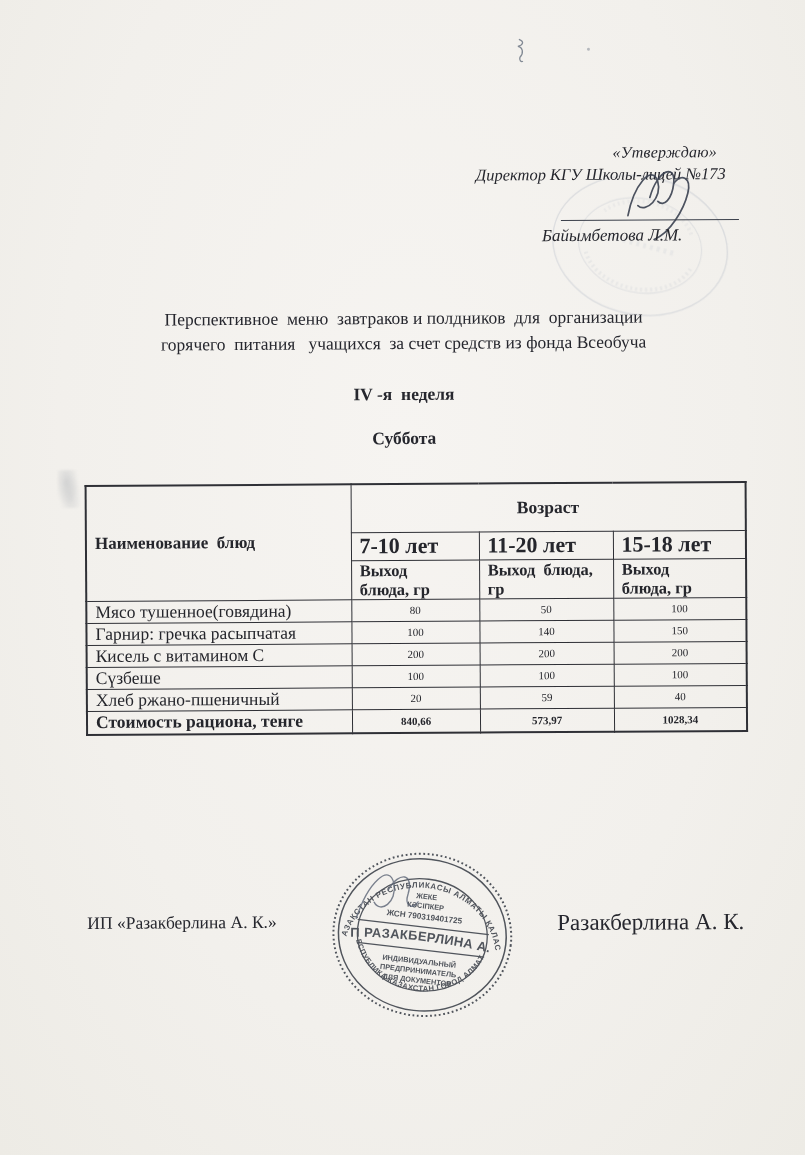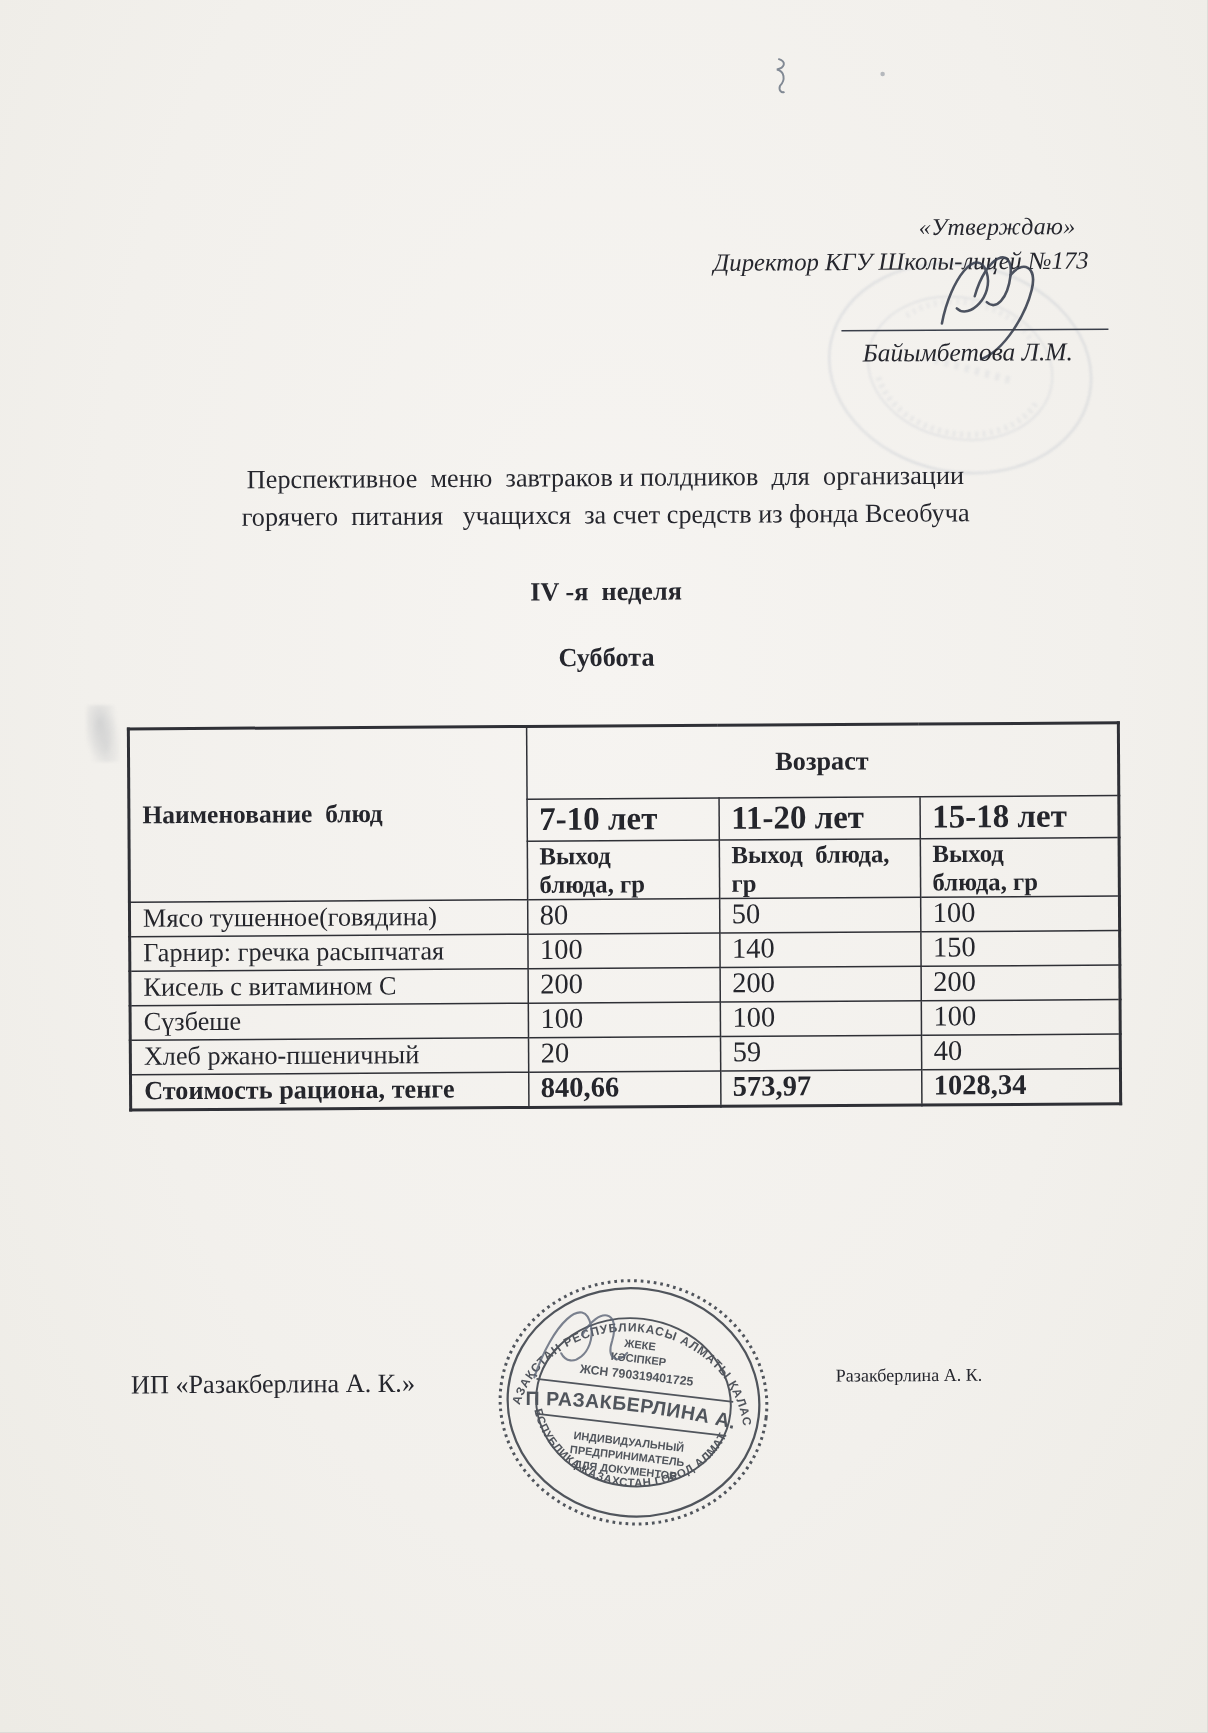--- a/index.html
+++ b/index.html
@@ -13,21 +13,21 @@
   }
   .tilt { position:absolute; inset:0; transform:rotate(-0.35deg); transform-origin:50% 48%; }
 
   
   .approve-label { position:absolute; top:145px; left:615px; width:100px;
     font-style:italic; font-size:16px; text-align:center; letter-spacing:.2px; }
   .director-line { position:absolute; top:166px; left:478px; width:266px;
     font-style:italic; font-size:16.5px; white-space:nowrap; }
   .sign-line { position:absolute; top:221px; left:563px; width:178px;
     border-top:1.6px solid #3a3f4a; }
-  .director-name { position:absolute; top:227px; left:577px;
+  .director-name { position:absolute; top:227px; left:544px;
     font-style:italic; font-size:17px; }
   .top-sig { position:absolute; top:153px; left:608px; }
   .faint-seal { position:absolute; top:168px; left:544px; opacity:.75; filter:blur(.6px); }
 
   
   .doc-title { position:absolute; top:306px; left:98px; width:614px;
     text-align:center; font-size:17.5px; line-height:25px; white-space:pre-wrap; }
   .week-line { position:absolute; top:384px; left:98px; width:614px;
     text-align:center; font-weight:bold; font-size:17.5px; white-space:pre-wrap; }
   .day-line  { position:absolute; top:428px; left:98px; width:614px;
@@ -37,35 +37,35 @@
   .menu-table { position:absolute; top:483px; left:85px; width:660px;
     border-collapse:collapse; table-layout:fixed; font-size:17px;
     color:#25262c; }
   .menu-table td { border:1.6px solid #2f3036; padding:0 8px; vertical-align:middle; }
   .menu-table { border:2px solid #2f3036; }
   .th-name { font-weight:bold; font-size:17px; white-space:pre-wrap; }
   .th-age  { font-weight:bold; text-align:center; font-size:17.5px; }
   .th-range{ font-weight:bold; font-size:22px; }
   .th-out  { font-weight:bold; font-size:16.5px; line-height:19px; padding-top:2px; padding-bottom:3px; white-space:pre-wrap;margin-left:20px; }
   .cell-dish { font-size:17.5px; white-space:nowrap; overflow:hidden; }
-  .cell-num  { text-align:left; font-size:19px; }
+  .cell-num  { text-align:center; font-size:11px; }
   .row-total .cell-dish { font-weight:bold; }
   .row-total .cell-num  { font-weight:bold; }
 
   .smudge { position:absolute; top:468px; left:58px; width:22px; height:38px;
     background:radial-gradient(ellipse at 40% 30%, rgba(90,100,115,.35), rgba(90,100,115,0) 65%),
                radial-gradient(ellipse at 60% 75%, rgba(90,100,115,.25), rgba(90,100,115,0) 60%);
     filter:blur(1px); opacity:.55; }
   .ink-mark { position:absolute; top:36px; left:514px; }
   .ink-dot { position:absolute; top:49px; left:590px; width:3px; height:3px;
     background:#6a7382; border-radius:50%; opacity:.45; }
 
   
   .company-name { position:absolute; top:911px; left:85px; font-size:17.5px; }
-  .signatory-name { position:absolute; top:911px; left:555px; font-size:12px;text-align:right; }
+  .signatory-name { position:absolute; top:911px; left:555px; font-size:23px;text-align:right; }
   .oval-seal { position:absolute; top:849px; left:324px; }
   .seal-sig { position:absolute; top:856px; left:344px; }
 
   svg text { font-family:"Liberation Sans","DejaVu Sans",sans-serif; }
 </style>
 </head>
 <body>
 
 <div class="sheet">
   <div class="tilt">

